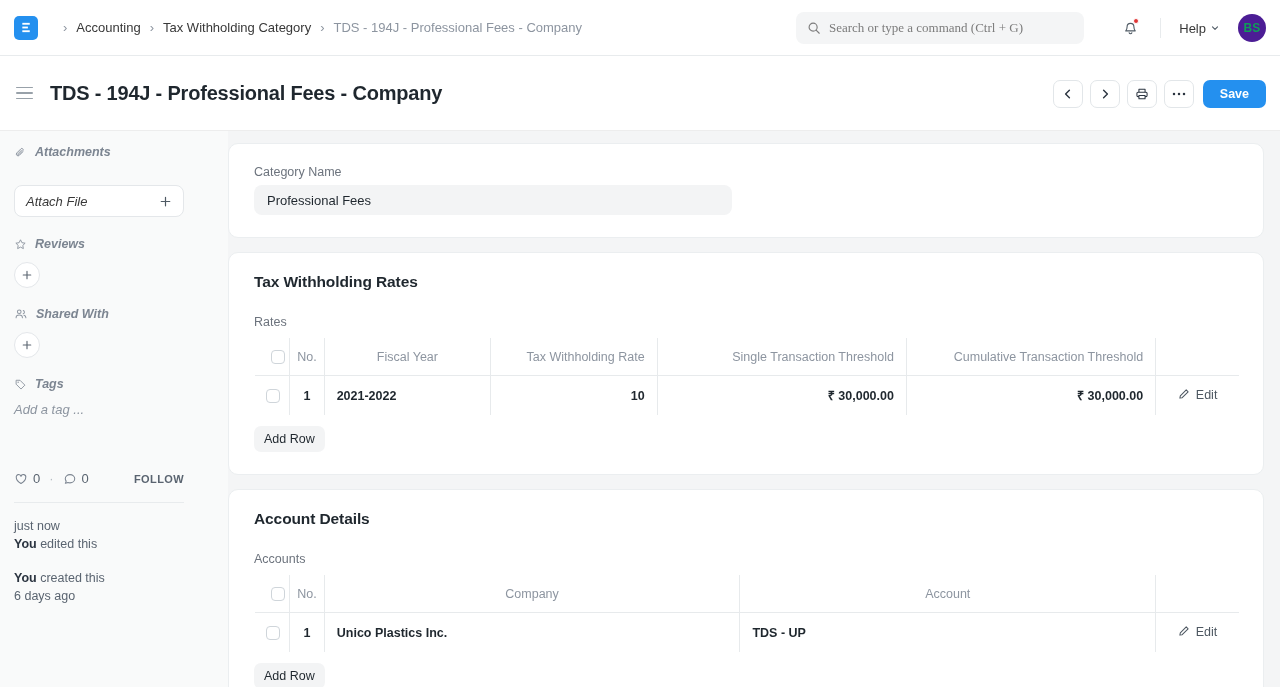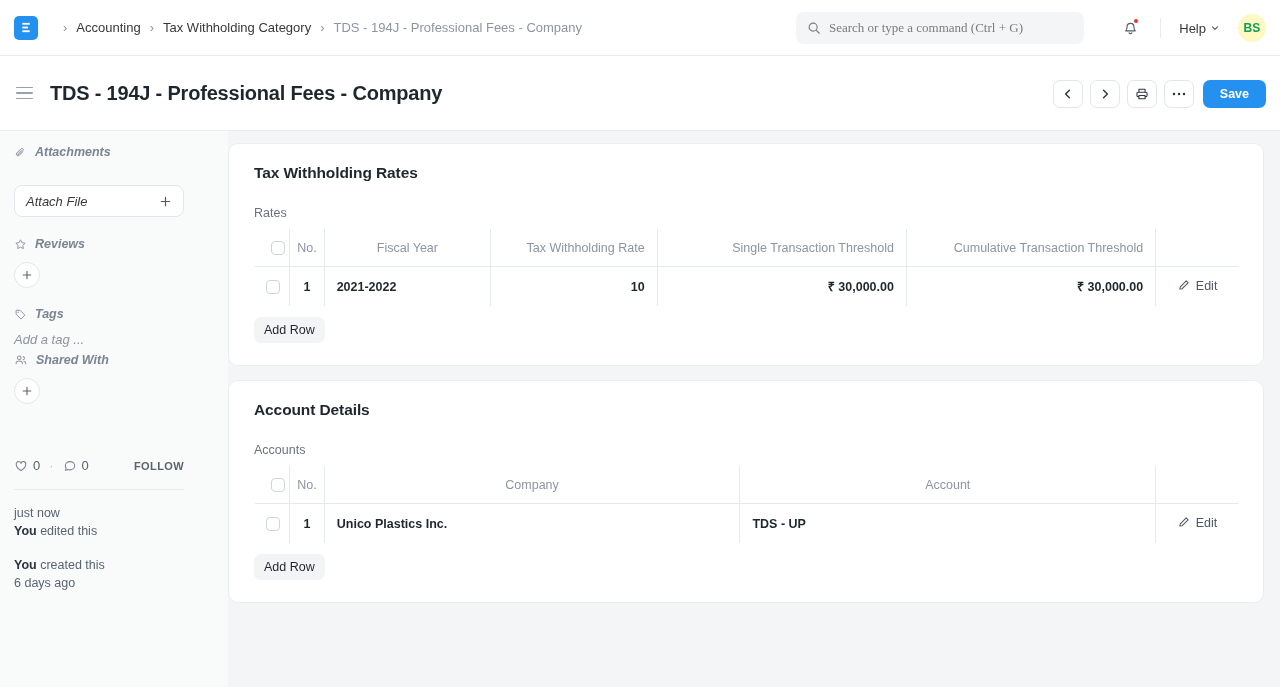--- a/index.html
+++ b/index.html
@@ -75,21 +75,21 @@
     width: 1px; height: 20px; background: #e8ebed; margin: 0 14px;
   }
   .help-btn {
     display: flex; align-items: center; gap: 4px;
     font-size: 13px; color: #383838; background: none; border: none;
     cursor: pointer; font-family: "Liberation Sans", sans-serif;
     padding: 4px 4px;
   }
   .avatar {
     width: 28px; height: 28px; border-radius: 50%;
-    background: #fef9c3; color: #0f9d58;
+    background: #4c1d95; color: #0f9d58;
     font-size: 12px; font-weight: 600;
     display: flex; align-items: center; justify-content: center;
     margin-left: 14px; cursor: pointer; letter-spacing: .2px;
   }
 
   
   .page-head {
     height: 75px; width: 1280px; background: #fff;
     display: flex; align-items: center; padding: 0 16px 0 14px;
     position: relative;
@@ -370,50 +370,50 @@
           <svg width="12" height="12" viewBox="0 0 14 14" fill="none" aria-hidden="true">
             <path d="M7 2.6v8.8M2.6 7h8.8" stroke="#5a6470" stroke-width="1.3" stroke-linecap="round"></path>
           </svg>
         </span>
       </div>
     </div>
 
     <div class="side-group">
       <div class="side-head">
         <span class="icn">
-          <svg width="13" height="13" viewBox="0 0 16 16" fill="none" aria-hidden="true">
-            <path d="M2.6 7.6V2.8h4.8l6 6-4.8 4.8z" stroke="#8d95a0" stroke-width="1.15" stroke-linejoin="round"></path>
-            <circle cx="5.1" cy="5.3" r="0.85" fill="#8d95a0"></circle>
-          </svg>
-        </span>
-        <span class="lbl">Tags</span>
-      </div>
-      <div class="tag-input">Add a tag ...</div>
-    </div>
-
-    <div class="side-group">
-      <div class="side-head">
-        <span class="icn">
           <svg width="14" height="14" viewBox="0 0 16 16" fill="none" aria-hidden="true">
             <circle cx="6" cy="5.4" r="2.1" stroke="#8d95a0" stroke-width="1.15"></circle>
             <path d="M2.4 12.2c0-1.9 1.6-3.1 3.6-3.1s3.6 1.2 3.6 3.1" stroke="#8d95a0" stroke-width="1.15" stroke-linecap="round"></path>
             <path d="M10.6 4.1a1.9 1.9 0 0 1 0 3.6M11.4 9.5c1.3.35 2.2 1.35 2.2 2.7" stroke="#8d95a0" stroke-width="1.15" stroke-linecap="round"></path>
           </svg>
         </span>
         <span class="lbl">Shared With</span>
       </div>
       <div class="round-add">
         <span class="icn">
           <svg width="12" height="12" viewBox="0 0 14 14" fill="none" aria-hidden="true">
             <path d="M7 2.6v8.8M2.6 7h8.8" stroke="#5a6470" stroke-width="1.3" stroke-linecap="round"></path>
           </svg>
         </span>
       </div>
     </div>
 
+    <div class="side-group">
+      <div class="side-head">
+        <span class="icn">
+          <svg width="13" height="13" viewBox="0 0 16 16" fill="none" aria-hidden="true">
+            <path d="M2.6 7.6V2.8h4.8l6 6-4.8 4.8z" stroke="#8d95a0" stroke-width="1.15" stroke-linejoin="round"></path>
+            <circle cx="5.1" cy="5.3" r="0.85" fill="#8d95a0"></circle>
+          </svg>
+        </span>
+        <span class="lbl">Tags</span>
+      </div>
+      <div class="tag-input">Add a tag ...</div>
+    </div>
+
     <div class="like-row">
       <span class="like-item">
         <span class="icn">
           <svg width="14" height="14" viewBox="0 0 16 16" fill="none" aria-hidden="true">
             <path d="M8 13.2S2.6 10 2.6 6.3A2.7 2.7 0 0 1 8 5.1a2.7 2.7 0 0 1 5.4 1.2C13.4 10 8 13.2 8 13.2z" stroke="#7c8591" stroke-width="1.2" stroke-linejoin="round"></path>
           </svg>
         </span>
         <span>0</span>
       </span>
       <span class="dot-sep">·</span>
@@ -435,20 +435,24 @@
       <div><b>You</b><span> edited this</span></div>
     </div>
     <div class="activity">
       <div><b>You</b><span> created this</span></div>
       <div>6 days ago</div>
     </div>
   </div>
 
   <div class="main">
 
+    <div class="card pad">
+      <div class="field-label">Category Name</div>
+      <div class="field-control">Professional Fees</div>
+    </div>
 
     <div class="card sec">
       <div class="sec-title">Tax Withholding Rates</div>
       <div class="grid-label">Rates</div>
       <table class="grid">
         <colgroup>
           <col style="width:35px">
             <col style="width:34px">
             <col style="width:165px">
           <col style="width:165px">

